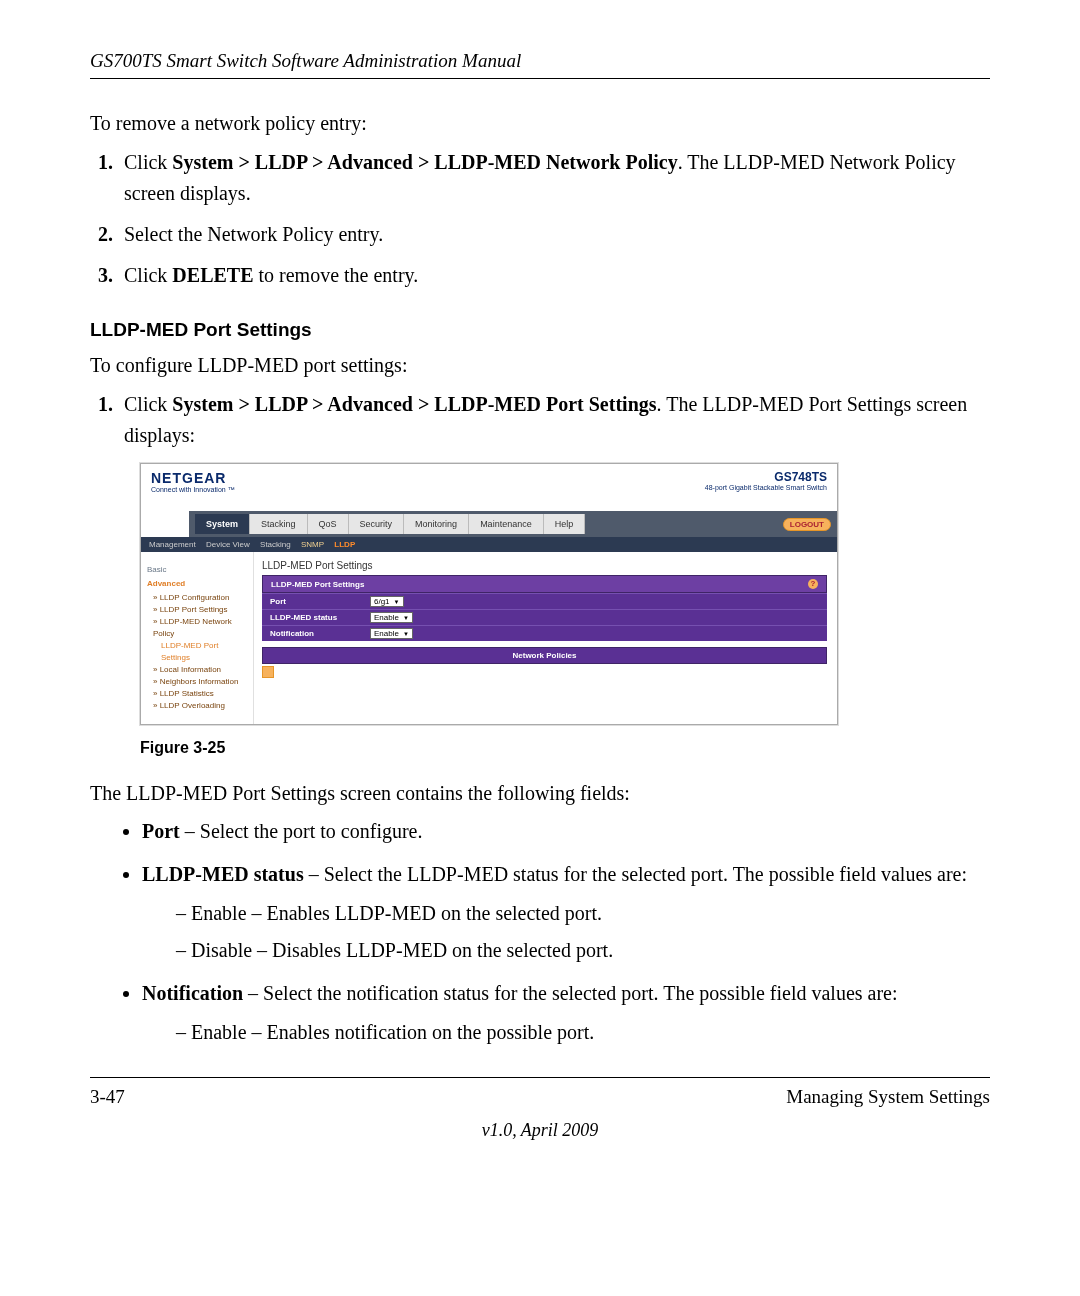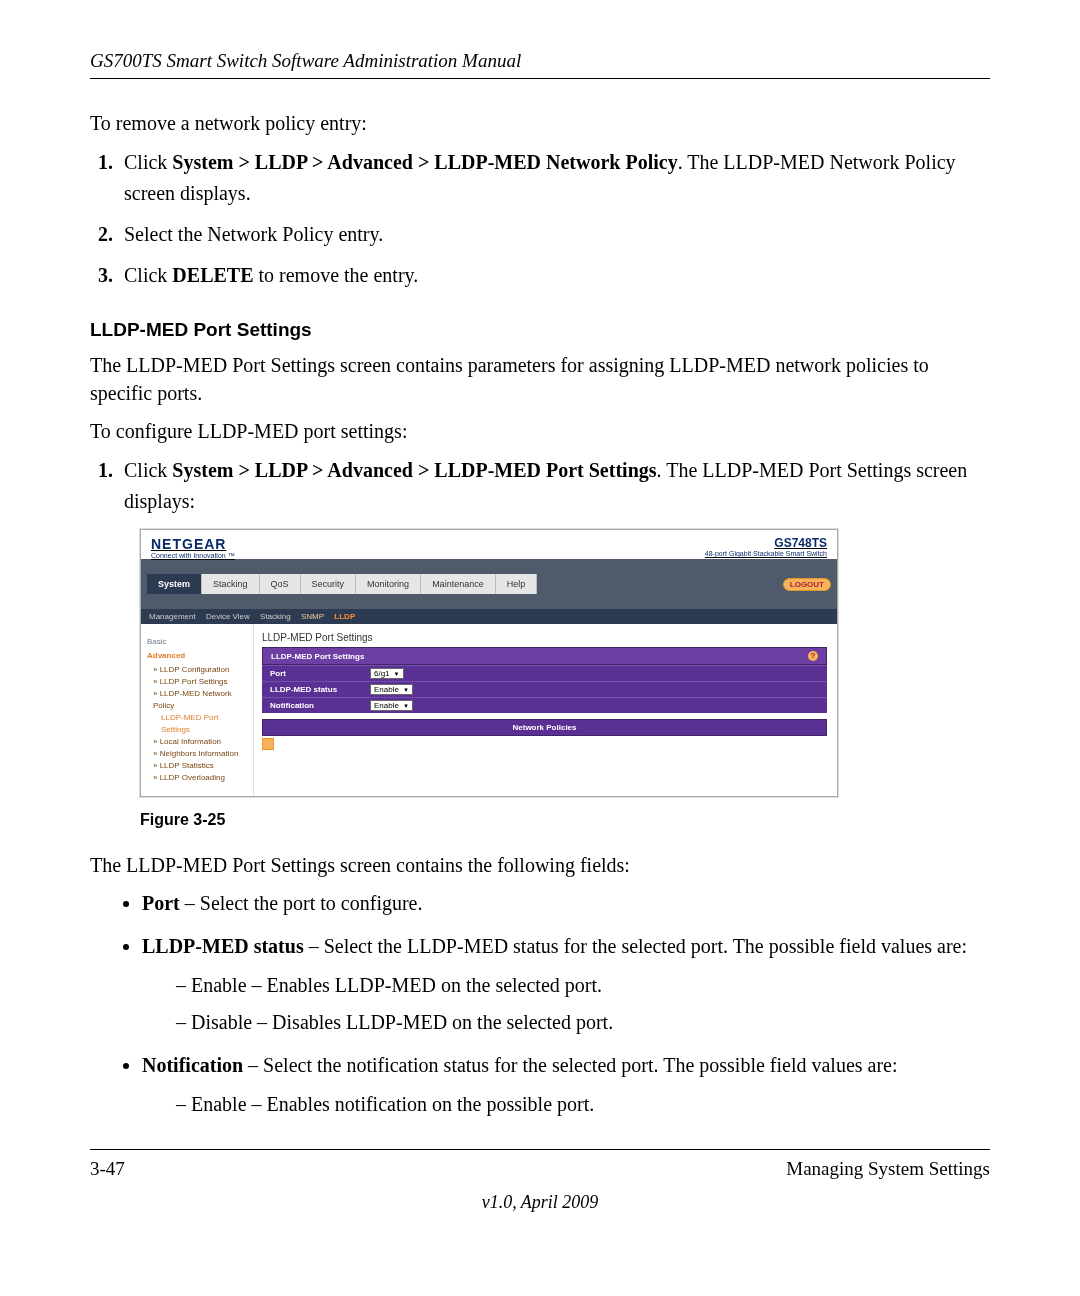--- a/index.html
+++ b/index.html
@@ -49,29 +49,28 @@
     width: 696px;
     margin: 12px 0 0 50px;
     border: 1px solid #aaa;
     font-family: Arial, Helvetica, sans-serif;
     font-size: 9px;
     background: #fff;
     box-shadow: 0 0 0 1px #ddd;
   }
   .shot-top {
     display: flex; justify-content: space-between; align-items: flex-start;
-    padding: 6px 10px 0 10px;
-    text-decoration: underline;
+    padding: 6px 10px 18px 10px;
   }
   .brand { color: #0a2a6b; font-weight: bold; font-size: 14px; letter-spacing: 1px; }
   .brand-sub { color: #0a2a6b; font-size: 7px; display:block; font-weight:normal; letter-spacing:0; }
   .brand-right { text-align: right; }
   .model { color: #0a2a6b; font-weight: bold; font-size: 12px; }
   .model-sub { color: #0a2a6b; font-size: 7px; display:block; }
-  .tabbar1 { background:#4f5a6b; display:flex; padding: 15px 6px; align-items:center; justify-content:space-between;}
+  .tabbar1 { background:#4f5a6b; display:flex; padding: 3px 6px; align-items:center; justify-content:space-between;margin-left:48px;}
   .tabbar1-tabs { display:flex; }
   .tab1 { padding: 5px 11px; color:#333; font-size:9px; background:#e6e6e6; margin-right:0; border-right:1px solid #bbb;}
   .tab1.active { background:#2c3a52; color:#fff; font-weight:bold;}
   .logout { background:#f7b25c; color:#a23; border:1px solid #e69528; padding:1px 6px; border-radius:8px; font-size:8px; font-weight:bold;}
   .tabbar2 { background:#2c3a52; color:#ccc; padding:3px 8px; font-size:8px; }
   .tabbar2 .sub { margin-right:8px; }
   .tabbar2 .sub.active { color:#ff8b2b; font-weight:bold;}
   .tabbar2 .sub.dim { color:#f0d090;}
   .shot-body { display:flex; }
   .sidebar { width: 100px; padding: 12px 6px; color:#5b3a1a; font-size:8px; line-height:1.5; border-right:1px solid #e0e0e0;}
@@ -105,21 +104,20 @@
     <li>
       <span>Click </span><span class="bold">System &gt; LLDP &gt; Advanced &gt; LLDP-MED Network Policy</span><span>. The LLDP-MED Network Policy screen displays.</span>
     </li>
     <li>Select the Network Policy entry.</li>
     <li>
       <span>Click </span><span class="bold">DELETE</span><span> to remove the entry.</span>
     </li>
   </ol>
 
   <div class="section-title">LLDP-MED Port Settings</div>
-  <p class="body-text">The LLDP-MED Port Settings screen contains parameters for assigning LLDP-MED network policies to specific ports.</p>
   <p class="body-text">To configure LLDP-MED port settings:</p>
 
   <ol class="steps">
     <li>
       <span>Click </span><span class="bold">System &gt; LLDP &gt; Advanced &gt; LLDP-MED Port Settings</span><span>. The LLDP-MED Port Settings screen displays:</span>
     </li>
   </ol>
 
   <div class="shot">
     <div class="shot-top">

